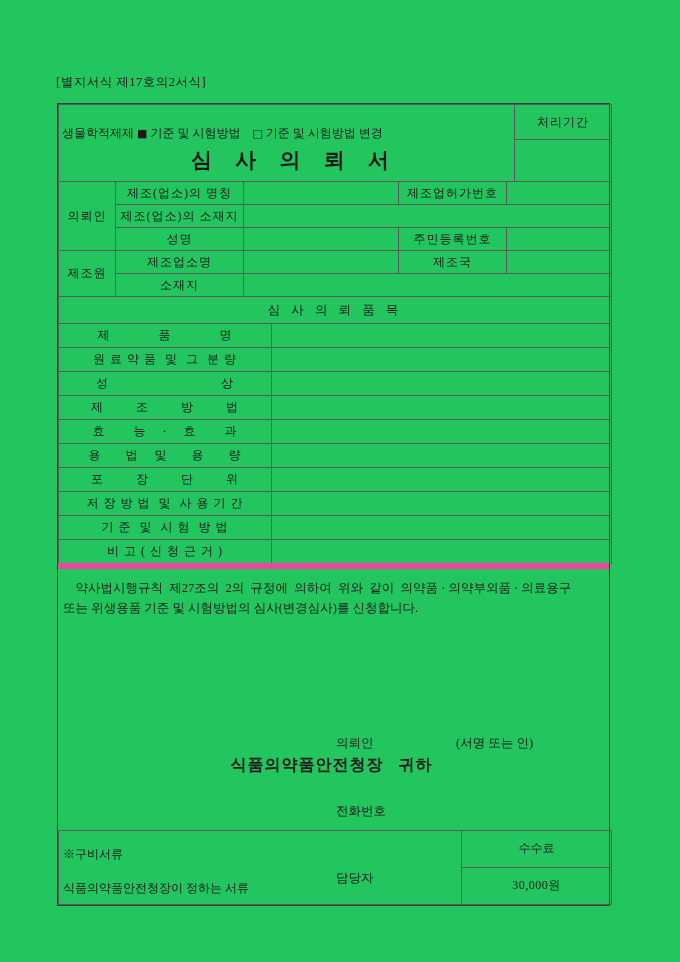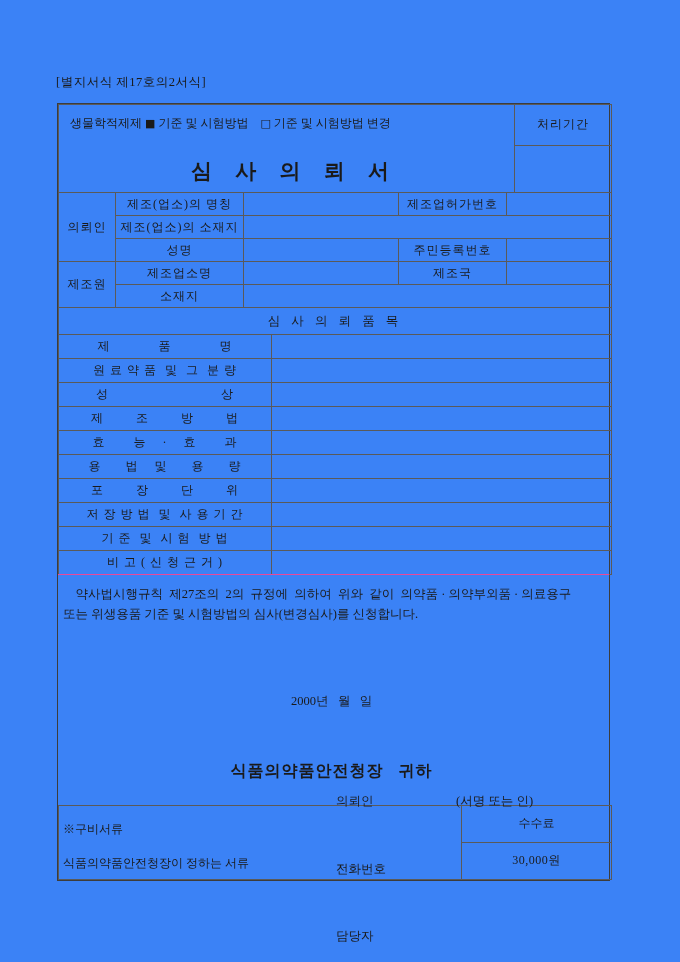--- a/index.html
+++ b/index.html
@@ -2,21 +2,21 @@
 <html><head>
 <meta charset="utf-8">
 <style>
   * { box-sizing: border-box; }
   html, body { margin: 0; padding: 0; background: #ffffff; }
   body {
     width: 680px; height: 962px;
     font-family: "Liberation Serif", "DejaVu Serif", serif;
     color: #1a1a1a;
   }
-  .page { position: relative; width: 680px; height: 962px; background: #3b82f6; overflow: hidden; }
+  .page { position: relative; width: 680px; height: 962px; background: #22c55e; overflow: hidden; }
 
   .doc-label { position: absolute; left: 56px; top: 74px; font-size: 12.5px; letter-spacing: 0.5px; }
 
   .form-outer {
     position: absolute; left: 57px; top: 103px; width: 553px;
     border: 1px solid #3c3c3c;
   }
   table.sec { width: 100%; border-collapse: collapse; table-layout: fixed; }
   .form-outer > * { margin-top: -1px; }
   .form-outer > :first-child { margin-top: 0; }
@@ -25,40 +25,40 @@
     padding: 0 4px;
     font-size: 12px;
     vertical-align: middle;
     overflow: hidden;
   }
   .c { text-align: center; }
   .lbl { text-align: center; letter-spacing: 1px; white-space: pre; }
 
   
   .hdr-left { padding: 0; }
-  .chkline { font-size: 12px; padding: 10px 3px 0 3px; white-space: pre; margin-left: 8px; }
+  .chkline { font-size: 12px; padding: 20px 3px 0 3px; white-space: pre; }
   .chk-glyph { font-family: "DejaVu Sans", sans-serif; font-size: 11px; }
   .form-title {
     text-align: center; font-size: 21px; font-weight: bold;
-    letter-spacing: 9px; padding: 4px 0 7px 16px; margin-top: 21px;
+    letter-spacing: 9px; padding: 4px 0 7px 16px;
   }
   .pp-cell { height: 29px; text-align: center; letter-spacing: 1px; }
   .pp-empty { height: 34px; }
 
   
   .info-row td { height: 23px; }
 
   
   .items-title { height: 27px; text-align: center; letter-spacing: 4px; font-size: 12.5px; }
   .item-row td { height: 24px; }
 
   
   .bigcell {
-    border-top: 1px solid #ec4899; border-bottom: 1px solid #5a5a5a;
-    height: 232px; position: relative;
+    border-top: 6px solid #ec4899; border-bottom: 1px solid #5a5a5a;
+    height: 268px; position: relative;
   }
   .para { font-size: 12.5px; padding: 9px 5px 0 5px; white-space: pre-wrap; line-height: 1.6; }
   .sigblock { position: absolute; left: 233px; top: 88px; font-size: 12.5px; white-space: pre; }
   .date-line { margin-bottom: 5px; }
   .sig-lines { margin-left: 45px; line-height: 1.8; }
   .sig-label { display: inline-block; width: 120px; }
   .addressee {
     position: absolute; left: 0; right: 4px; top: 186px;
     text-align: center; font-weight: bold; font-size: 16px;
     letter-spacing: 1px; white-space: pre;
@@ -187,21 +187,20 @@
             <td class="lbl">비 고 ( 신 청 근 거 )</td>
             <td></td>
           </tr>
     </tbody>
       </table>
 
     <div class="bigcell">
       <div class="para"><span>    약사법시행규칙  제27조의  2의  규정에  의하여  위와  같이  의약품 · 의약부외품 · 의료용구</span>
 <span>또는 위생용품 기준 및 시험방법의 심사(변경심사)를 신청합니다.</span></div>
       <div class="sigblock">
-        <div class="date-line">2000년   월   일</div>
         <div class="sig-lines">
           <div><span class="sig-label">의뢰인</span><span>(서명 또는 인)</span></div>
           <div>전화번호</div>
           <div>담당자</div>
         </div>
       </div>
       <div class="addressee">식품의약품안전청장   귀하</div>
     </div>
 
     <table class="sec">

